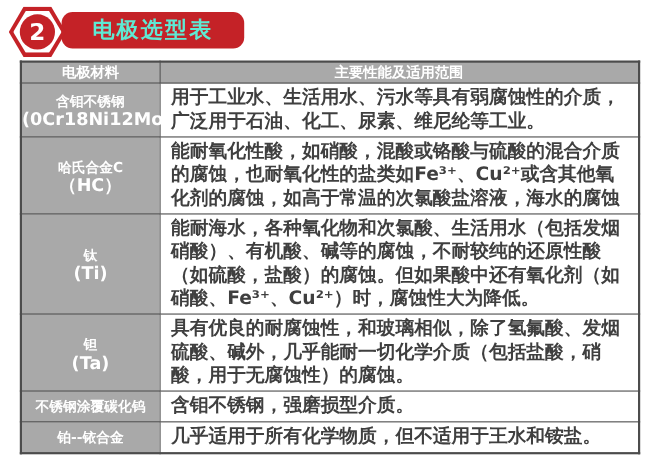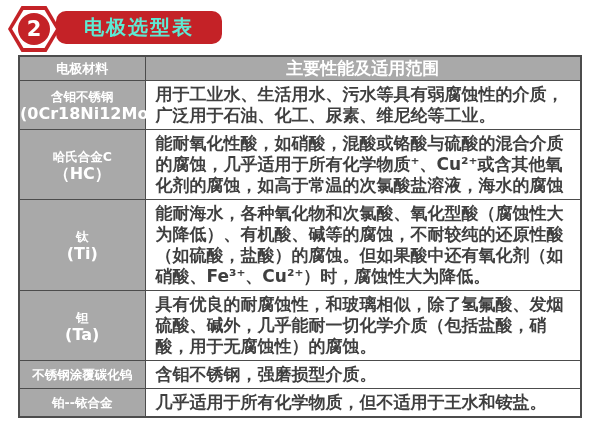--- a/index.html
+++ b/index.html
@@ -60,21 +60,21 @@
     background: #a9a9a9;
     color: #ffffff;
     text-align: center;
     vertical-align: middle;
     font-weight: 700;
   }
   th.mat-h { font-size: 13px; }
   th.desc-h {
     background: #a9a9a9; color: #ffffff;
     text-align: center; vertical-align: middle;
-    font-size: 17px; font-weight: 700;
+    font-size: 13px; font-weight: 700;
   }
   td.mat .mat-name { font-size: 12.5px; line-height: 17px; }
   td.mat .mat-code { font-size: 16px; line-height: 17px; }
   td.mat .mat-code:empty { display: none; }
   td.desc {
     background: #ffffff;
     color: #3f3f3f;
     font-size: 17px; font-weight: 700;
     line-height: 21px;
     padding: 3px 8px 3px 10px;
@@ -118,29 +118,29 @@
         </td>
         <td class="desc">用于工业水、生活用水、污水等具有弱腐蚀性的介质，广泛用于石油、化工、尿素、维尼纶等工业。</td>
       </tr>
 
 
       <tr class="h-r2">
         <td class="mat">
           <div class="mat-name">哈氏合金C</div>
           <div class="mat-code">（HC）</div>
         </td>
-        <td class="desc">能耐氧化性酸，如硝酸，混酸或铬酸与硫酸的混合介质的腐蚀，几乎适用于所有化学物质⁺、Cu²⁺或含其他氧化剂的腐蚀，如高于常温的次氯酸盐溶液，海水的腐蚀</td>
+        <td class="desc">能耐氧化性酸，如硝酸，混酸或铬酸与硫酸的混合介质的腐蚀，也耐氧化性的盐类如Fe³⁺、Cu²⁺或含其他氧化剂的腐蚀，如高于常温的次氯酸盐溶液，海水的腐蚀</td>
       </tr>
 
       <tr class="h-r3">
         <td class="mat">
           <div class="mat-name">钛</div>
           <div class="mat-code">(Ti)</div>
         </td>
-        <td class="desc">能耐海水，各种氧化物和次氯酸、氧化型酸（腐蚀性大为降低）、有机酸、碱等的腐蚀，不耐较纯的还原性酸（如硫酸，盐酸）的腐蚀。但如果酸中还有氧化剂（如硝酸、Fe³⁺、Cu²⁺）时，腐蚀性大为降低。</td>
+        <td class="desc">能耐海水，各种氧化物和次氯酸、生活用水（包括发烟硝酸）、有机酸、碱等的腐蚀，不耐较纯的还原性酸（如硫酸，盐酸）的腐蚀。但如果酸中还有氧化剂（如硝酸、Fe³⁺、Cu²⁺）时，腐蚀性大为降低。</td>
       </tr>
 
       <tr class="h-r4">
         <td class="mat">
           <div class="mat-name">钽</div>
           <div class="mat-code">(Ta)</div>
         </td>
         <td class="desc">具有优良的耐腐蚀性，和玻璃相似，除了氢氟酸、发烟硫酸、碱外，几乎能耐一切化学介质（包括盐酸，硝酸，用于无腐蚀性）的腐蚀。</td>
       </tr>
 

